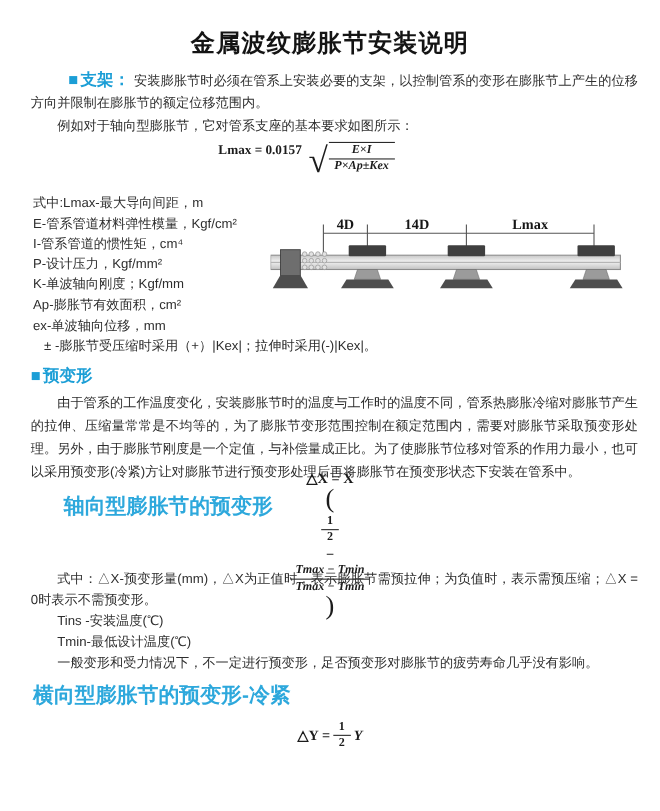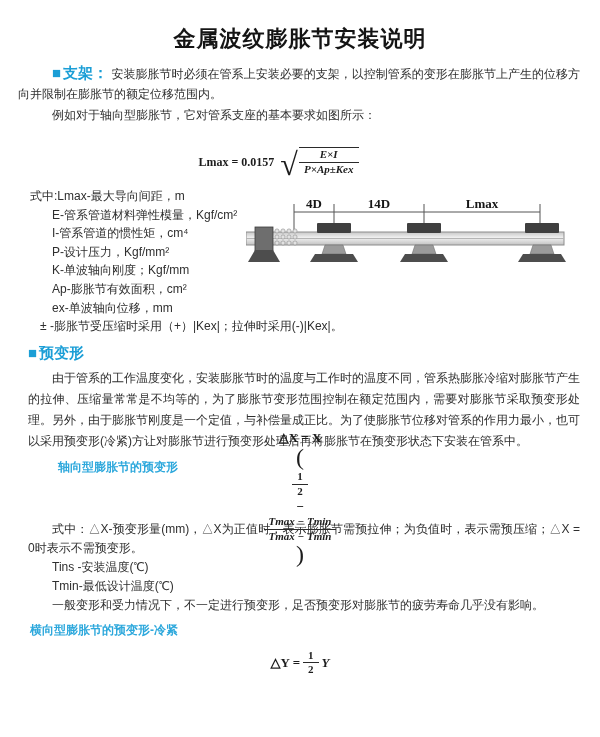--- a/index.html
+++ b/index.html
@@ -12,39 +12,39 @@
     color:#2e2e2e;
     font-size:12px;
   }
   .title{
     margin:0;padding-top:24px;
     text-align:center;
     font-size:22px;font-weight:bold;color:#141414;
     letter-spacing:1px;
   }
   .sec-inline{font-size:15px;font-weight:bold;color:#1b9ed6;}
-  .p-support{margin:9px 20px 0 18px;line-height:20px;text-align:justify;text-indent:34px;}
+  .p-support{margin:9px 20px 0 28px;line-height:20px;text-align:justify;text-indent:34px;}
   .p-example{margin:2px 20px 0 28px;line-height:19px;text-indent:24px;}
   .f-row{text-align:center;font-family:"Liberation Serif",serif;font-weight:bold;color:#1c1c1c;}
-  .f1{margin:16px 40px 4px 0;height:42px;display:flex;align-items:center;justify-content:center;}
+  .f1{margin:5px 40px 4px 0;height:42px;display:flex;justify-content:center;}
   .radical{font-size:32px;font-weight:400;line-height:0.9;margin-right:-2px;transform:translateY(2px);}
   .frac{display:inline-block;vertical-align:middle;text-align:center;font-size:11px;line-height:1.25;margin:0 3px;}
   .frac .num,.frac .den{display:block;padding:0 5px;}
   .frac .den{border-top:1px solid #2a2a2a;}
   .ital{font-style:italic;}
   .sqrt-frac{border-top:1.5px solid #2a2a2a;}
   .defs{margin:2px 20px 0 30px;line-height:18.6px;}
   .def{white-space:nowrap;}
-  .def.sub{margin-left:22px;}
+  .def.sub{}
   .def.pm{margin-left:10px;}
   .def.note{margin-left:22px;}
   .h2sec{margin:8px 0 0 28px;font-size:15px;font-weight:bold;color:#1b9ed6;}
   .marker{margin-right:2px;}
   .p-body{margin:5px 20px 0 28px;line-height:21px;text-align:justify;text-indent:24px;}
-  .h3sec{margin:7px 0 0 58px;font-size:12px;font-weight:bold;color:#2da8dc;}
+  .h3sec{margin:7px 0 0 58px;font-size:19px;font-weight:bold;color:#2da8dc;}
   .h3sec.lateral{margin-left:30px;}
   .f2{margin:5px 0 3px 0;height:36px;display:flex;align-items:center;justify-content:center;font-size:13px;flex-direction:column;}
   .big-paren{font-size:24px;font-weight:400;line-height:1;margin:0 1px;transform:translateY(-1px);}
   .p-line{margin:0 20px 0 28px;line-height:19px;text-align:justify;text-indent:24px;}
   .f3{margin:8px 0 6px 0;height:32px;display:flex;align-items:center;justify-content:center;font-size:13px;}
   .diagram{position:absolute;left:246px;top:192px;width:322px;height:80px;}
   .fs-gap{display:inline-block;width:6px;}
 </style>
 </head>
 <body>

